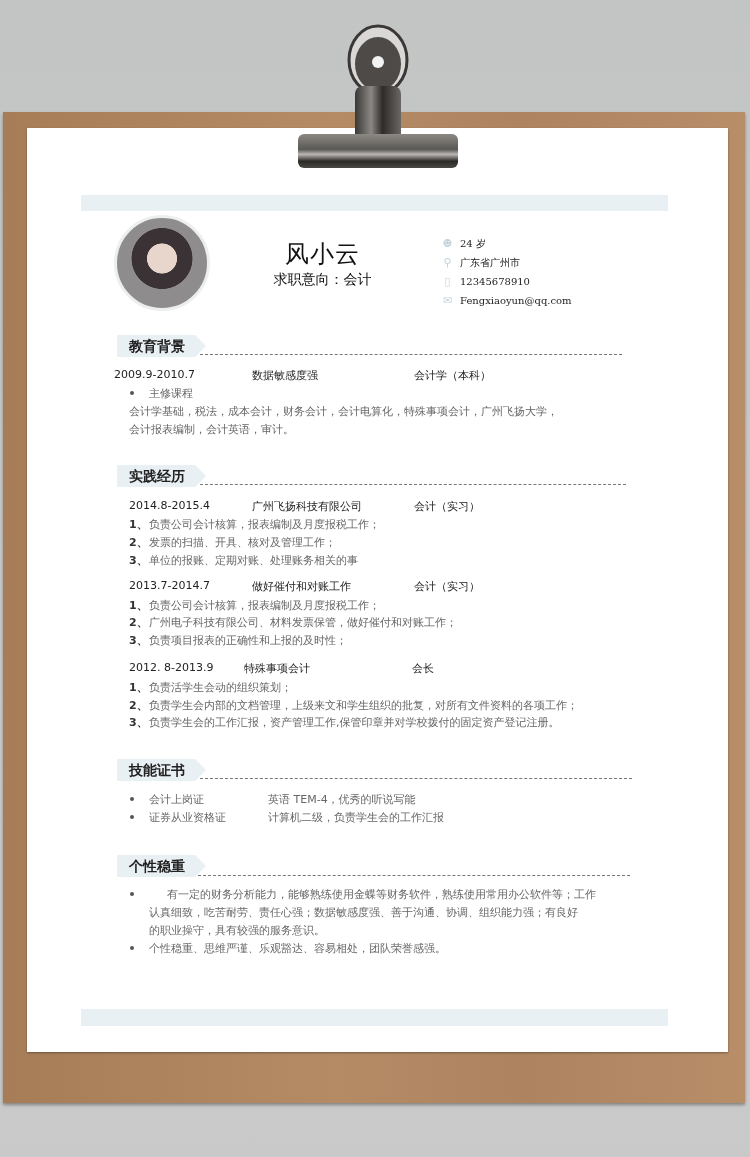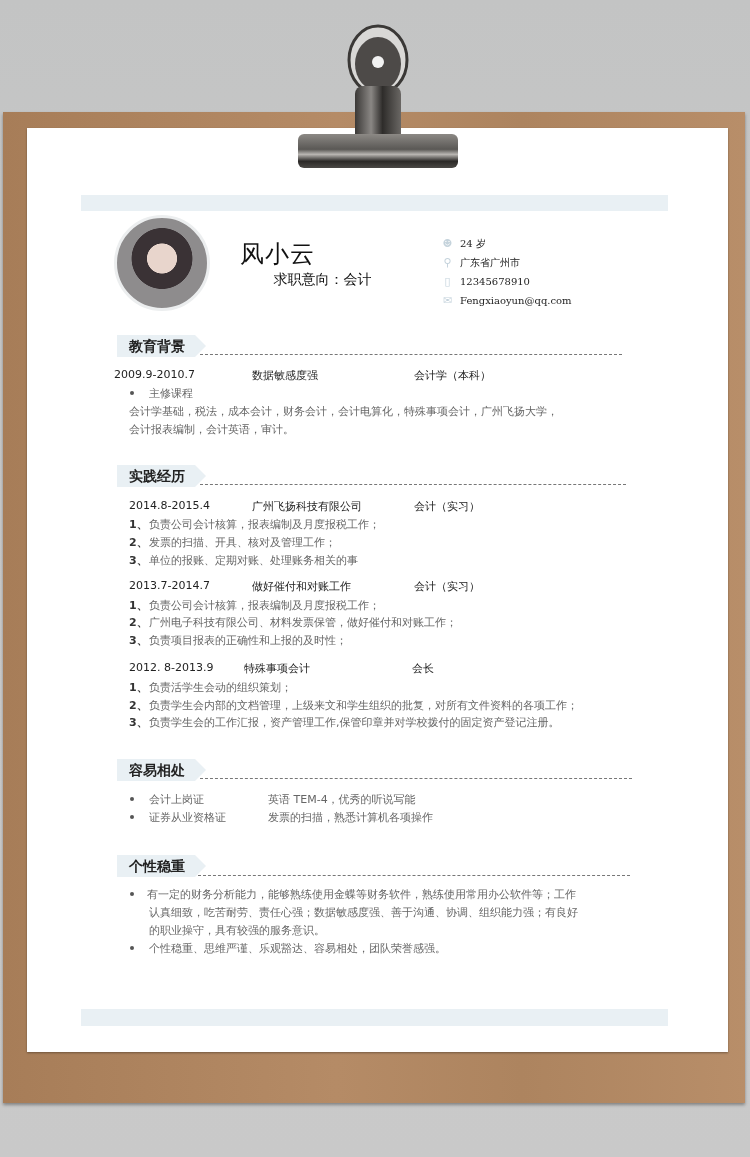--- a/index.html
+++ b/index.html
@@ -3,21 +3,21 @@
 <meta charset="utf-8">
 <style>
   html,body{margin:0;padding:0;}
   body{width:750px;height:1157px;position:relative;overflow:hidden;background:#c9c9c9;font-family:"DejaVu Sans","Liberation Sans",sans-serif;color:#333;}
   .wall{position:absolute;inset:0;background:linear-gradient(180deg,#c3c4c4 0%,#cbcbcb 60%,#c9c9c9 100%);}
   .board{position:absolute;left:3px;top:112px;width:742px;height:991px;background:linear-gradient(90deg,#a77d58 0%,#b58b66 45%,#ad845f 70%,#b88e69 100%);box-shadow:0 2px 3px rgba(0,0,0,.35);}
   .paper{position:absolute;left:27px;top:128px;width:701px;height:924px;background:#fff;box-shadow:0 1px 2px rgba(0,0,0,.35);}
   .clip{position:absolute;left:284px;top:24px;width:178px;height:148px;}
   .bar{position:absolute;left:81px;width:587px;height:16px;background:#e9f0f4;}
   .avatar{position:absolute;left:114px;top:215px;width:96px;height:96px;border-radius:50%;border:3px solid #eceeef;box-sizing:border-box;overflow:hidden;background:radial-gradient(circle at 50% 45%,#e8d5cc 0 22%,#3a3235 23% 45%,#8e8c8d 46% 100%);}
-  .name{position:absolute;left:240px;top:238px;width:165px;font-size:24px;color:#111;letter-spacing:1px;}
+  .name{position:absolute;left:240px;top:238px;width:165px;text-align:center;font-size:24px;color:#111;letter-spacing:1px;}
   .intent{position:absolute;left:240px;top:271px;width:165px;text-align:center;font-size:14px;color:#111;}
   .contact{position:absolute;left:442px;top:234px;}
   .contact .row{display:flex;align-items:center;height:19px;font-family:"DejaVu Serif","Liberation Serif",serif;font-size:10px;color:#222;}
   .contact .ico{width:11px;height:11px;margin-right:7px;color:#c5d3dc;font-size:11px;line-height:11px;text-align:center;}
   .section-head{position:absolute;left:117px;height:22px;display:flex;align-items:flex-end;}
   .tab{position:relative;background:#e9f0f4;height:22px;padding:0 10px 0 12px;font-size:14px;font-weight:bold;color:#222;line-height:22px;}
   .tab:after{content:"";position:absolute;right:-11px;top:0;border-top:11px solid transparent;border-bottom:11px solid transparent;border-left:11px solid #e9f0f4;}
   .dash{position:absolute;height:0;border-top:1px dashed #777;}
   .t{position:absolute;font-size:11px;white-space:nowrap;}
   .dark{color:#222;}
@@ -122,32 +122,32 @@
 <div class="t dark" style="left:244px;top:661px">特殊事项会计</div>
 <div class="t dark" style="left:412px;top:661px">会长</div>
 <div class="t num" style="left:129px;top:680px">1、</div>
 <div class="t gray" style="left:149px;top:680px">负责活学生会动的组织策划；</div>
 <div class="t num" style="left:129px;top:698px">2、</div>
 <div class="t gray" style="left:149px;top:698px">负责学生会内部的文档管理，上级来文和学生组织的批复，对所有文件资料的各项工作；</div>
 <div class="t num" style="left:129px;top:715px">3、</div>
 <div class="t gray" style="left:149px;top:715px">负责学生会的工作汇报，资产管理工作,保管印章并对学校拨付的固定资产登记注册。</div>
 
 <div class="section-head" style="top:759px">
-  <div class="tab">容易相处</div>
+  <div class="tab">技能证书</div>
 </div>
 <div class="dash" style="left:200px;top:778px;width:432px"></div>
 <div class="bullet" style="left:130px;top:797px"></div>
 <div class="t gray" style="left:149px;top:792px">会计上岗证</div>
 <div class="t gray" style="left:268px;top:792px">英语 TEM-4，优秀的听说写能</div>
 <div class="bullet" style="left:130px;top:815px"></div>
 <div class="t gray" style="left:149px;top:810px">证券从业资格证</div>
-<div class="t gray" style="left:268px;top:810px">发票的扫描，熟悉计算机各项操作</div>
+<div class="t gray" style="left:268px;top:810px">计算机二级，负责学生会的工作汇报</div>
 
 <div class="section-head" style="top:855px">
   <div class="tab">个性稳重</div>
 </div>
 <div class="dash" style="left:198px;top:875px;width:432px"></div>
 <div class="bullet" style="left:130px;top:892px"></div>
-<div class="t gray" style="left:147px;top:887px">有一定的财务分析能力，能够熟练使用金蝶等财务软件，熟练使用常用办公软件等；工作</div>
+<div class="t gray" style="left:167px;top:887px">有一定的财务分析能力，能够熟练使用金蝶等财务软件，熟练使用常用办公软件等；工作</div>
 <div class="t gray" style="left:149px;top:905px">认真细致，吃苦耐劳、责任心强；数据敏感度强、善于沟通、协调、组织能力强；有良好</div>
 <div class="t gray" style="left:149px;top:923px">的职业操守，具有较强的服务意识。</div>
 <div class="bullet" style="left:130px;top:946px"></div>
 <div class="t gray" style="left:149px;top:941px">个性稳重、思维严谨、乐观豁达、容易相处，团队荣誉感强。</div>
 
 </body></html>

